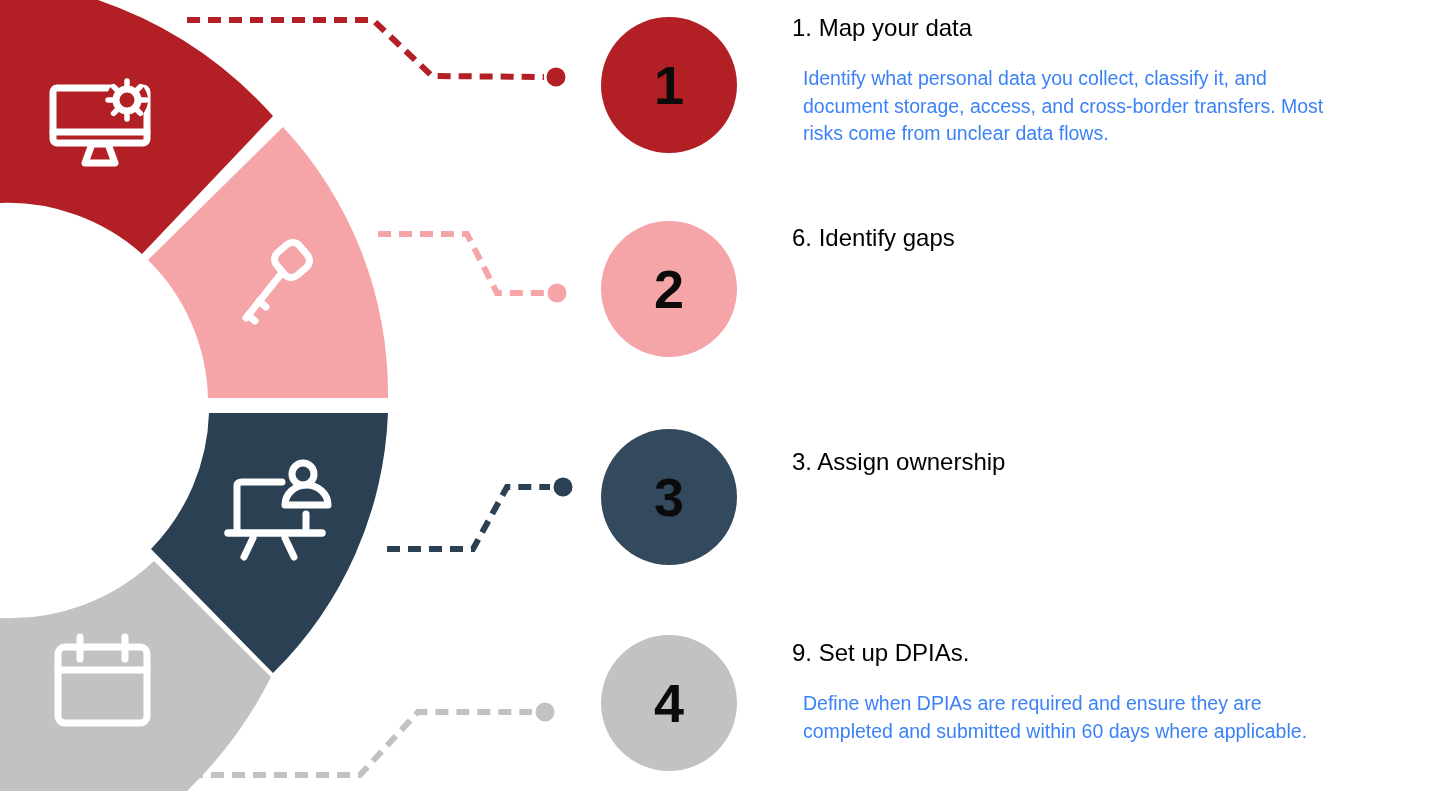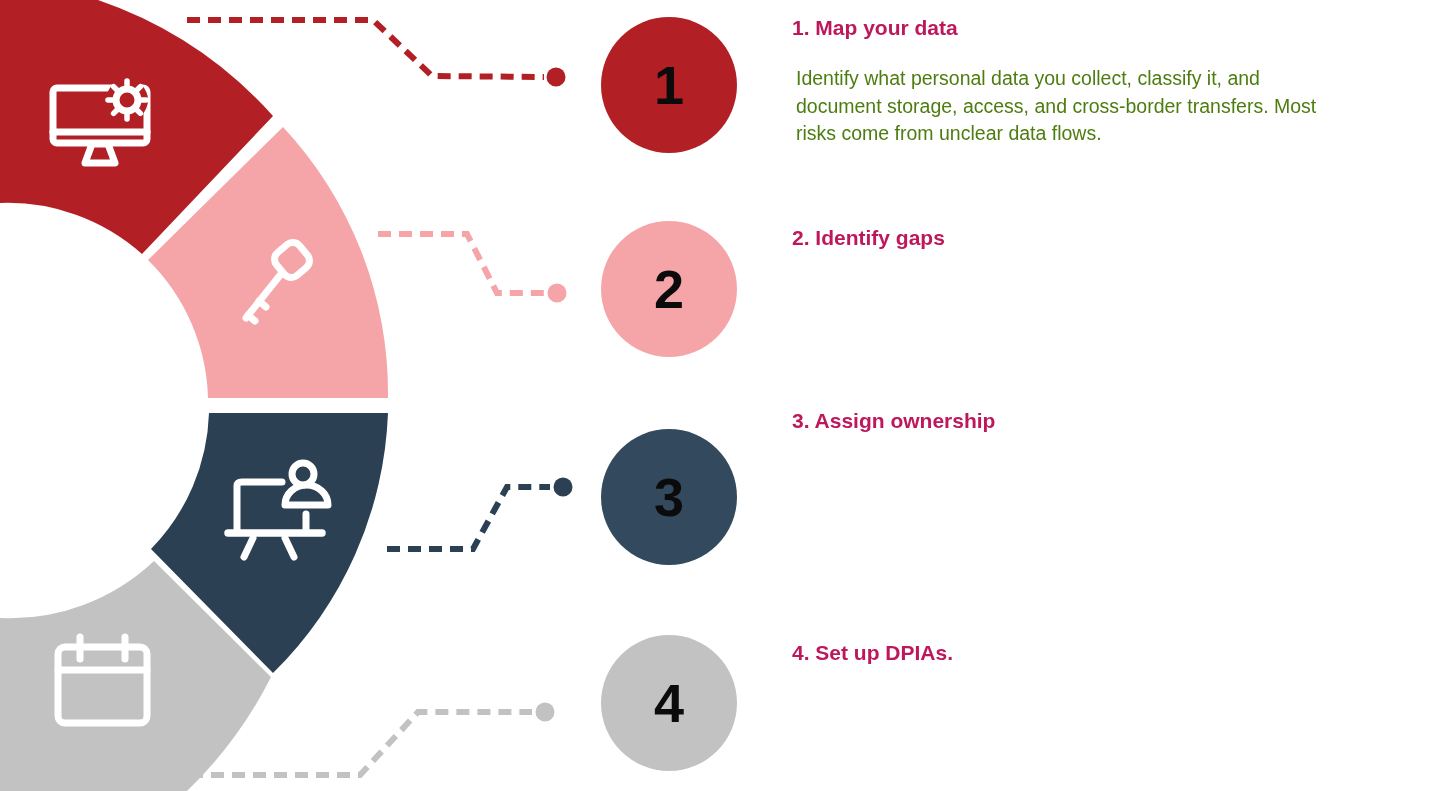--- a/index.html
+++ b/index.html
@@ -7,25 +7,25 @@
     position:relative;
     width:1454px;height:791px;
     background:#ffffff;
     overflow:hidden;
     font-family:"Liberation Sans", sans-serif;
   }
   .art{position:absolute;left:0;top:0;}
   .step-text{position:absolute;left:792px;width:600px;}
   .step-text h2{
     margin:0 0 24px 0;
-    font-size:21px;line-height:26px;font-weight:bold;color:#be185d;
+    font-size:24px;line-height:26px;font-weight:normal;color:#000000;
   }
   .step-text p{
-    margin:4px;
-    font-size:19.5px;line-height:27.5px;color:#4d7c0f;
+    margin:11px;
+    font-size:19.5px;line-height:27.5px;color:#3b82f6;
     white-space:pre-line;
   }
   .num{
     font-family:"Liberation Sans", sans-serif;
     font-weight:bold;font-size:54px;
   }
 </style>
 </head>
 <body>
 
@@ -115,22 +115,24 @@
     </g>
   </svg>
 
   <div class="step-text" style="top:15px">
     <h2>1. Map your data</h2>
     <p>Identify what personal data you collect, classify it, and
 document storage, access, and cross-border transfers. Most
 risks come from unclear data flows.</p>
   </div>
   <div class="step-text" style="top:225px">
-    <h2>2. Identify gaps</h2>
+    <h2>6. Identify gaps</h2>
   </div>
-  <div class="step-text" style="top:408px">
+  <div class="step-text" style="top:449px">
     <h2>3. Assign ownership</h2>
   </div>
   <div class="step-text" style="top:640px">
-    <h2>4. Set up DPIAs.</h2>
+    <h2>9. Set up DPIAs.</h2>
+    <p>Define when DPIAs are required and ensure they are
+completed and submitted within 60 days where applicable.</p>
   </div>
 
 </div>
 
 </body></html>

